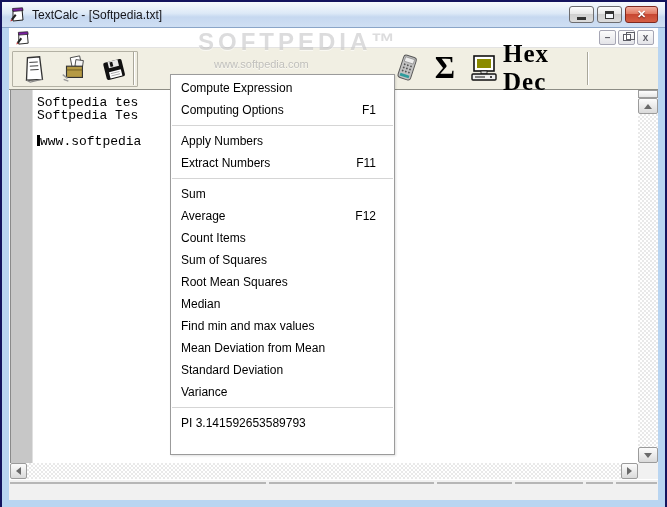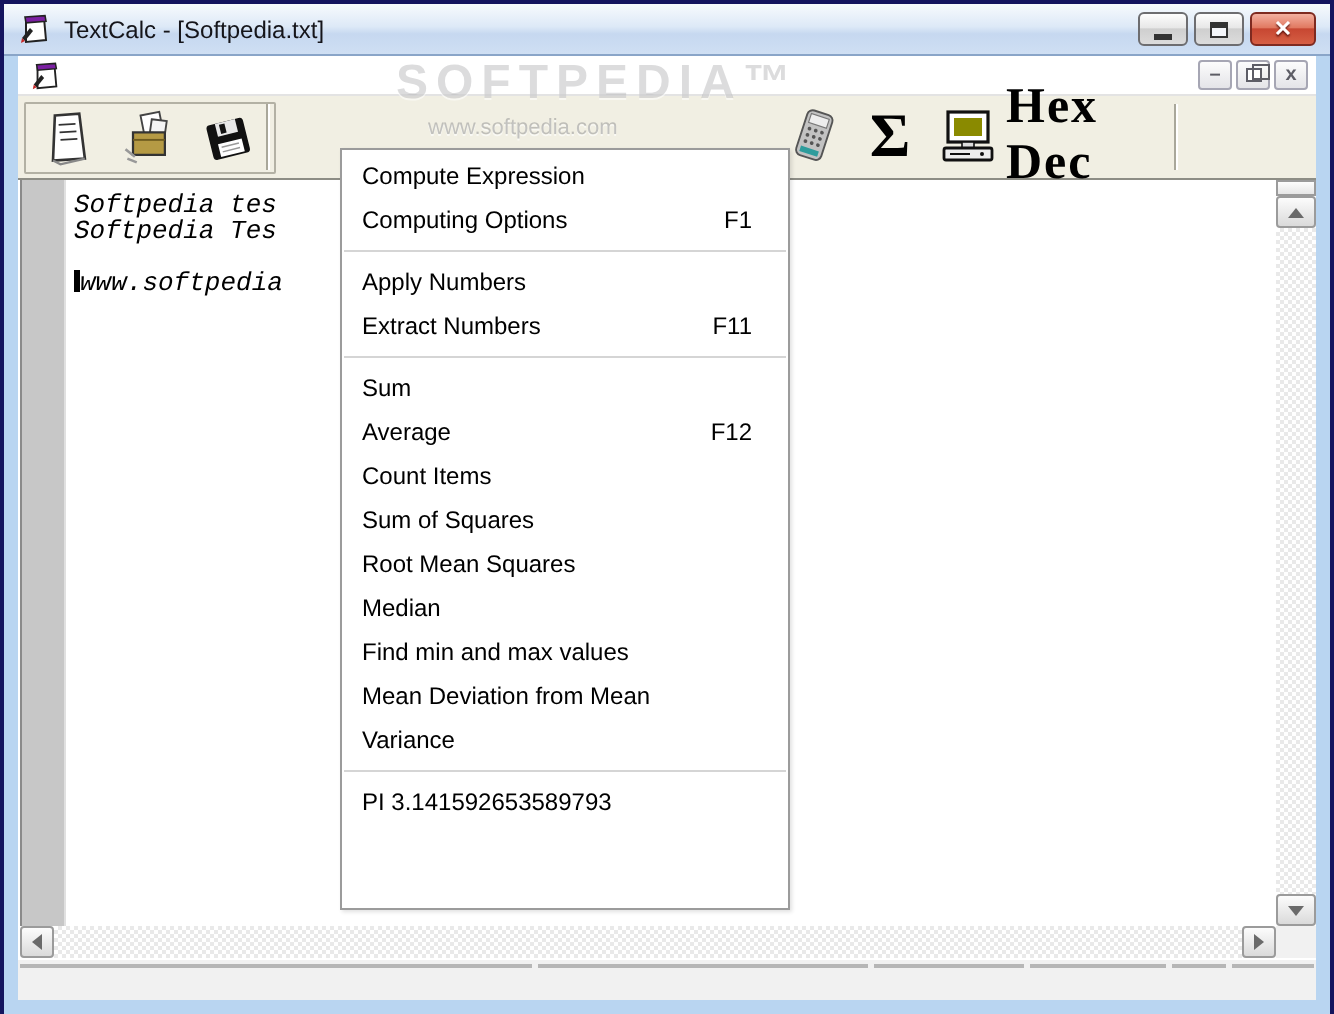--- a/index.html
+++ b/index.html
@@ -71,21 +71,21 @@
   .tool-group {
     position:absolute; left:3px; top:3px; width:126px; height:36px;
     border:1px solid #b3b1a4; background:#f1efe3; border-radius:1px;
   }
   .tool-btn { position:absolute; top:1px; width:34px; height:32px; display:flex; align-items:center; justify-content:center; }
   .tool-sep { position:absolute; top:4px; width:1px; height:33px; background:#a9a79a; box-shadow:1px 0 0 #fff; }
   .sigma-glyph { font-family:"Liberation Serif", serif; font-size:31px; font-weight:bold; line-height:30px; }
   .hexdec { font-family:"Liberation Serif", serif; font-size:25px; font-weight:bold; letter-spacing:1px; }
 
   
-  .editor-wrap { height:373px; position:relative; background:#fff; border-left:1px solid #8a8a8a; margin-left:1px;font-style:italic; }
+  .editor-wrap { height:373px; position:relative; background:#fff; border-left:1px solid #8a8a8a; margin-left:1px; }
   .select-margin { position:absolute; left:0; top:0; width:22px; height:100%; background:#c7c7c7; border-right:1px solid #e0e0e0; }
   .text-pane {
     position:absolute; left:23px; top:0; right:20px; bottom:0;
     font-family:"Liberation Mono","DejaVu Sans Mono",monospace;
     font-size:13px; line-height:13px; padding:6px 0 0 3px; white-space:pre;
   }
   .caret { display:inline-block; width:3px; height:11px; background:#000; vertical-align:-1px; }
 
   
   .vscroll { position:absolute; right:0; top:0; width:20px; height:100%; background:#fff; display:flex; flex-direction:column; }
@@ -354,20 +354,24 @@
         </div>
         <div class="mrow">
           <span class="mlabel">Find min and max values</span>
           <span class="mshortcut"></span>
         </div>
         <div class="mrow">
           <span class="mlabel">Mean Deviation from Mean</span>
           <span class="mshortcut"></span>
         </div>
         <div class="mrow">
+          <span class="mlabel">Standard Deviation</span>
+          <span class="mshortcut"></span>
+        </div>
+        <div class="mrow">
           <span class="mlabel">Variance</span>
           <span class="mshortcut"></span>
         </div>
         <div class="msep"></div>
         <div class="mrow">
           <span class="mlabel">PI   3.141592653589793</span>
           <span class="mshortcut"></span>
         </div>
       </div>
 

